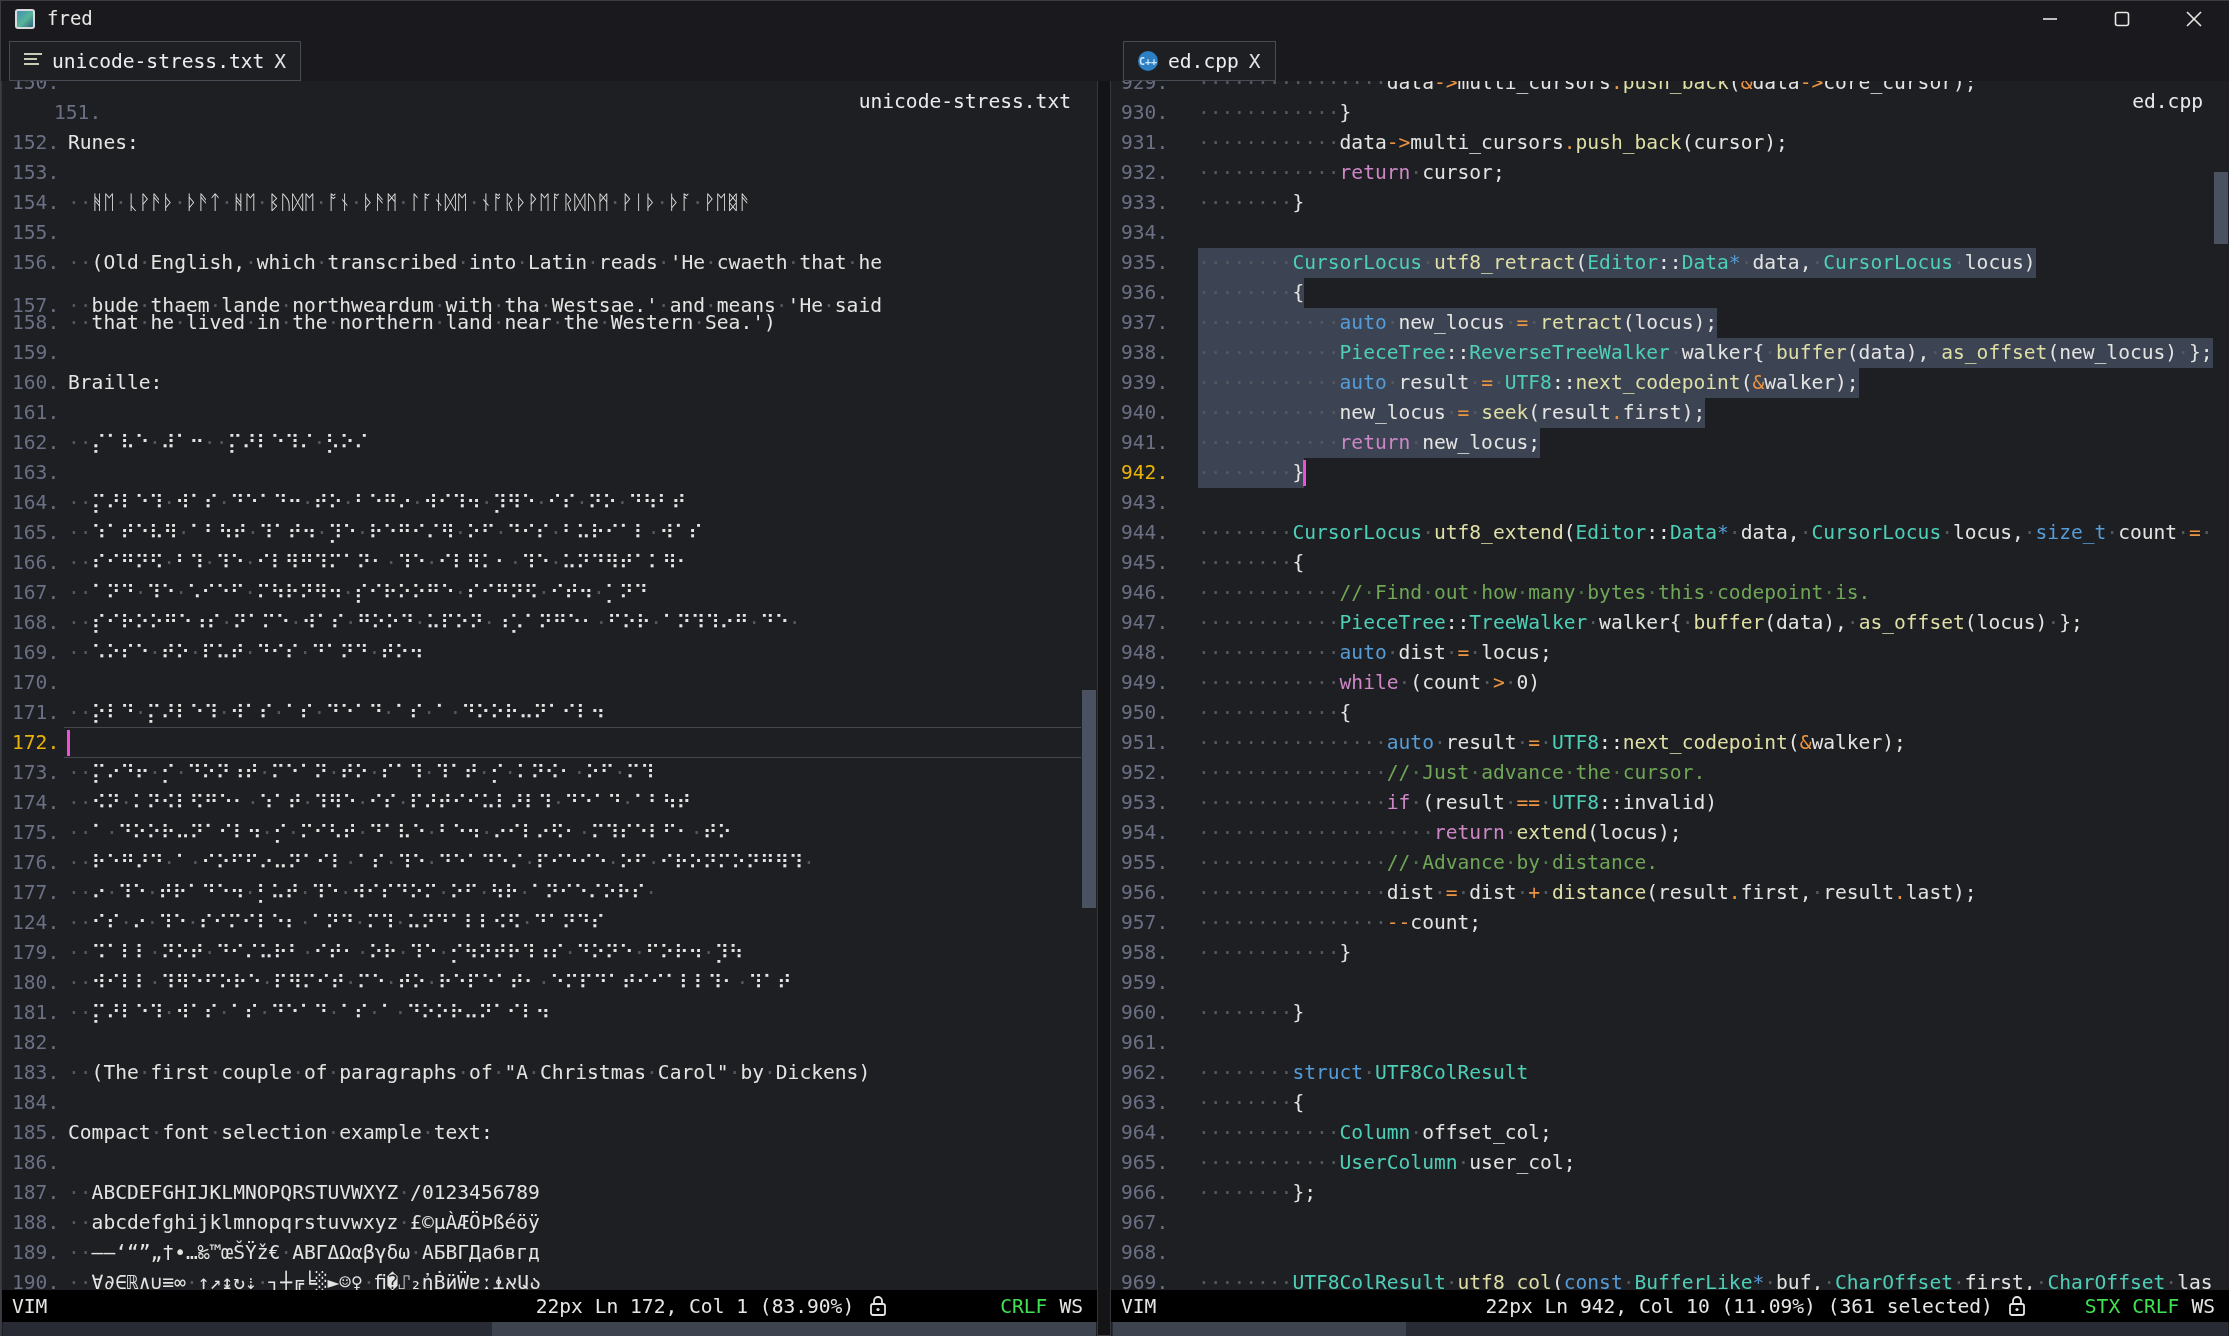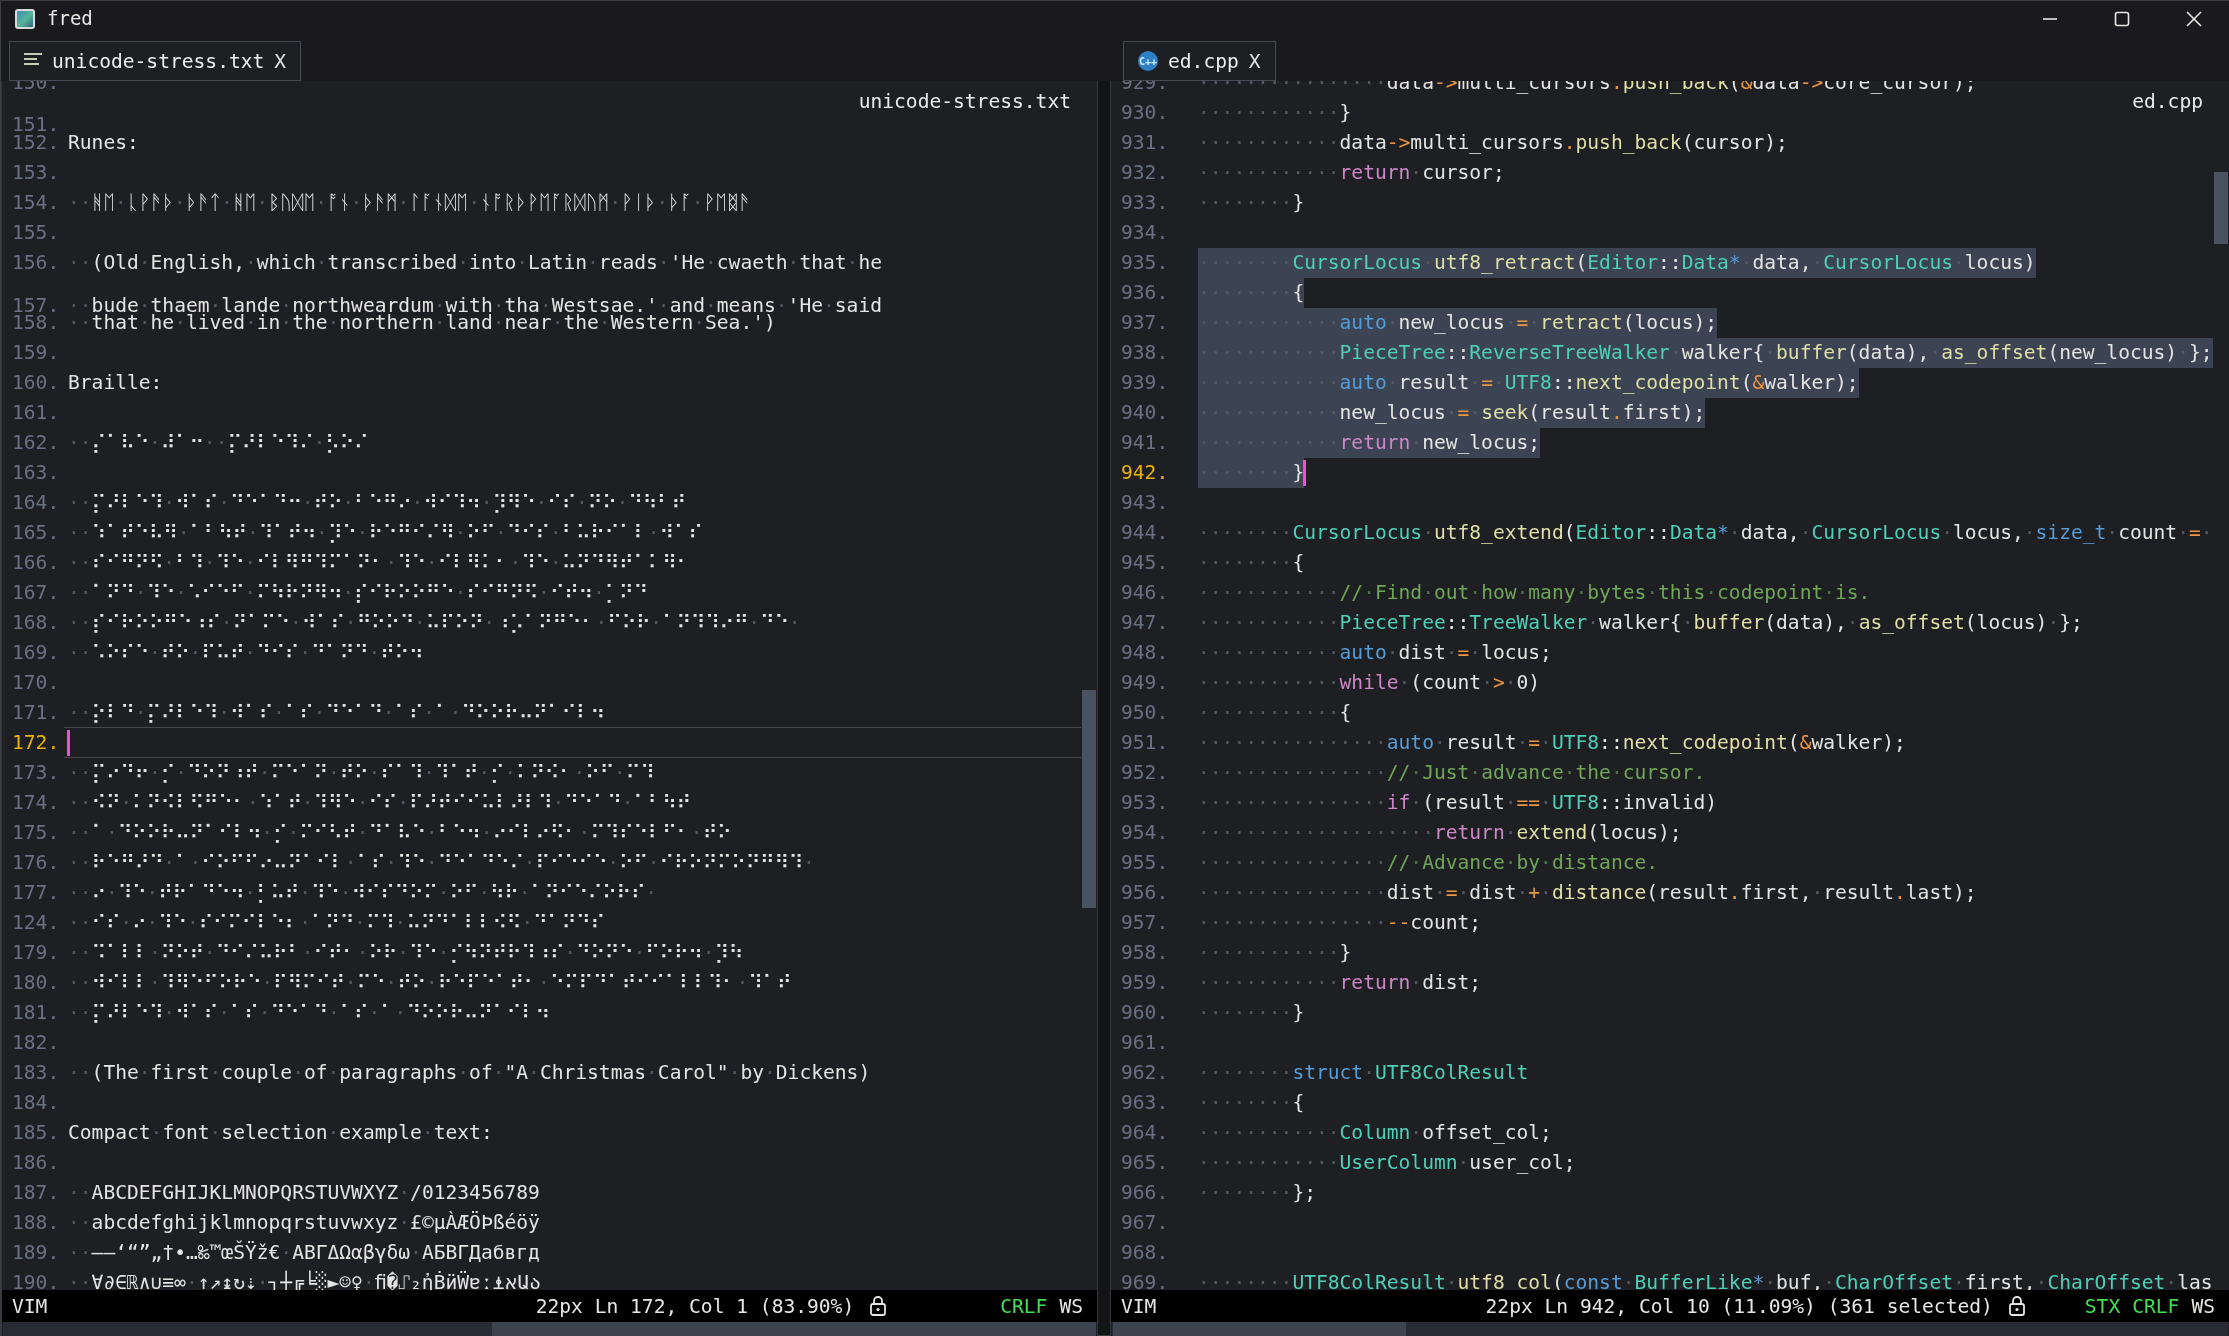--- a/index.html
+++ b/index.html
@@ -79,21 +79,21 @@
 <body>
 
 <div id="app">
 
   <div class="pane" id="pane-left">
     <div class="codearea">
         <div class="code-row" style="top: 30px; flex-direction: column;">
           <span class="ln">150.</span>
           <span class="code"><span class="dot">··</span><span class="tk-p">ሰማይ</span><span class="dot">·</span><span class="tk-p">አይታረስ</span><span class="dot">·</span><span class="tk-p">ንጉሥ</span><span class="dot">·</span><span class="tk-p">አይከሰስ።</span></span>
         </div>
-        <div class="code-row" style="top: 72px;">
+        <div class="code-row" style="top: 60px; padding-left: 42px;">
           <span class="ln">151.</span>
           <span class="code"></span>
         </div>
         <div class="code-row" style="top: 90px;">
           <span class="ln">152.</span>
           <span class="code"><span class="tk-p">Runes:</span></span>
         </div>
         <div class="code-row" style="top: 120px;">
           <span class="ln">153.</span>
           <span class="code"></span>
@@ -388,21 +388,21 @@
           <span class="code"><span class="dot">················</span><span class="tk-p">dist</span><span class="dot">·</span><span class="tk-o">=</span><span class="dot">·</span><span class="tk-p">dist</span><span class="dot">·</span><span class="tk-o">+</span><span class="dot">·</span><span class="tk-f">distance</span><span class="tk-p">(result</span><span class="tk-o">.</span><span class="tk-p">first,</span><span class="dot">·</span><span class="tk-p">result</span><span class="tk-o">.</span><span class="tk-p">last);</span></span>
         </div>
         <div class="code-row" style="top: 870px;">
           <span class="ln">957.</span>
           <span class="code"><span class="dot">················</span><span class="tk-o">--</span><span class="tk-p">count;</span></span>
         </div>
         <div class="code-row" style="top: 900px;">
           <span class="ln">958.</span>
           <span class="code"><span class="dot">············</span><span class="tk-p">}</span></span>
         </div>
-        <div class="code-row" style="top: 930px;">
+        <div class="code-row" style="top: 930px; flex-direction: column;">
           <span class="ln">959.</span>
           <span class="code"><span class="dot">············</span><span class="tk-c">return</span><span class="dot">·</span><span class="tk-p">dist;</span></span>
         </div>
         <div class="code-row" style="top: 960px;">
           <span class="ln">960.</span>
           <span class="code"><span class="dot">········</span><span class="tk-p">}</span></span>
         </div>
         <div class="code-row" style="top: 990px;">
           <span class="ln">961.</span>
           <span class="code"></span>

